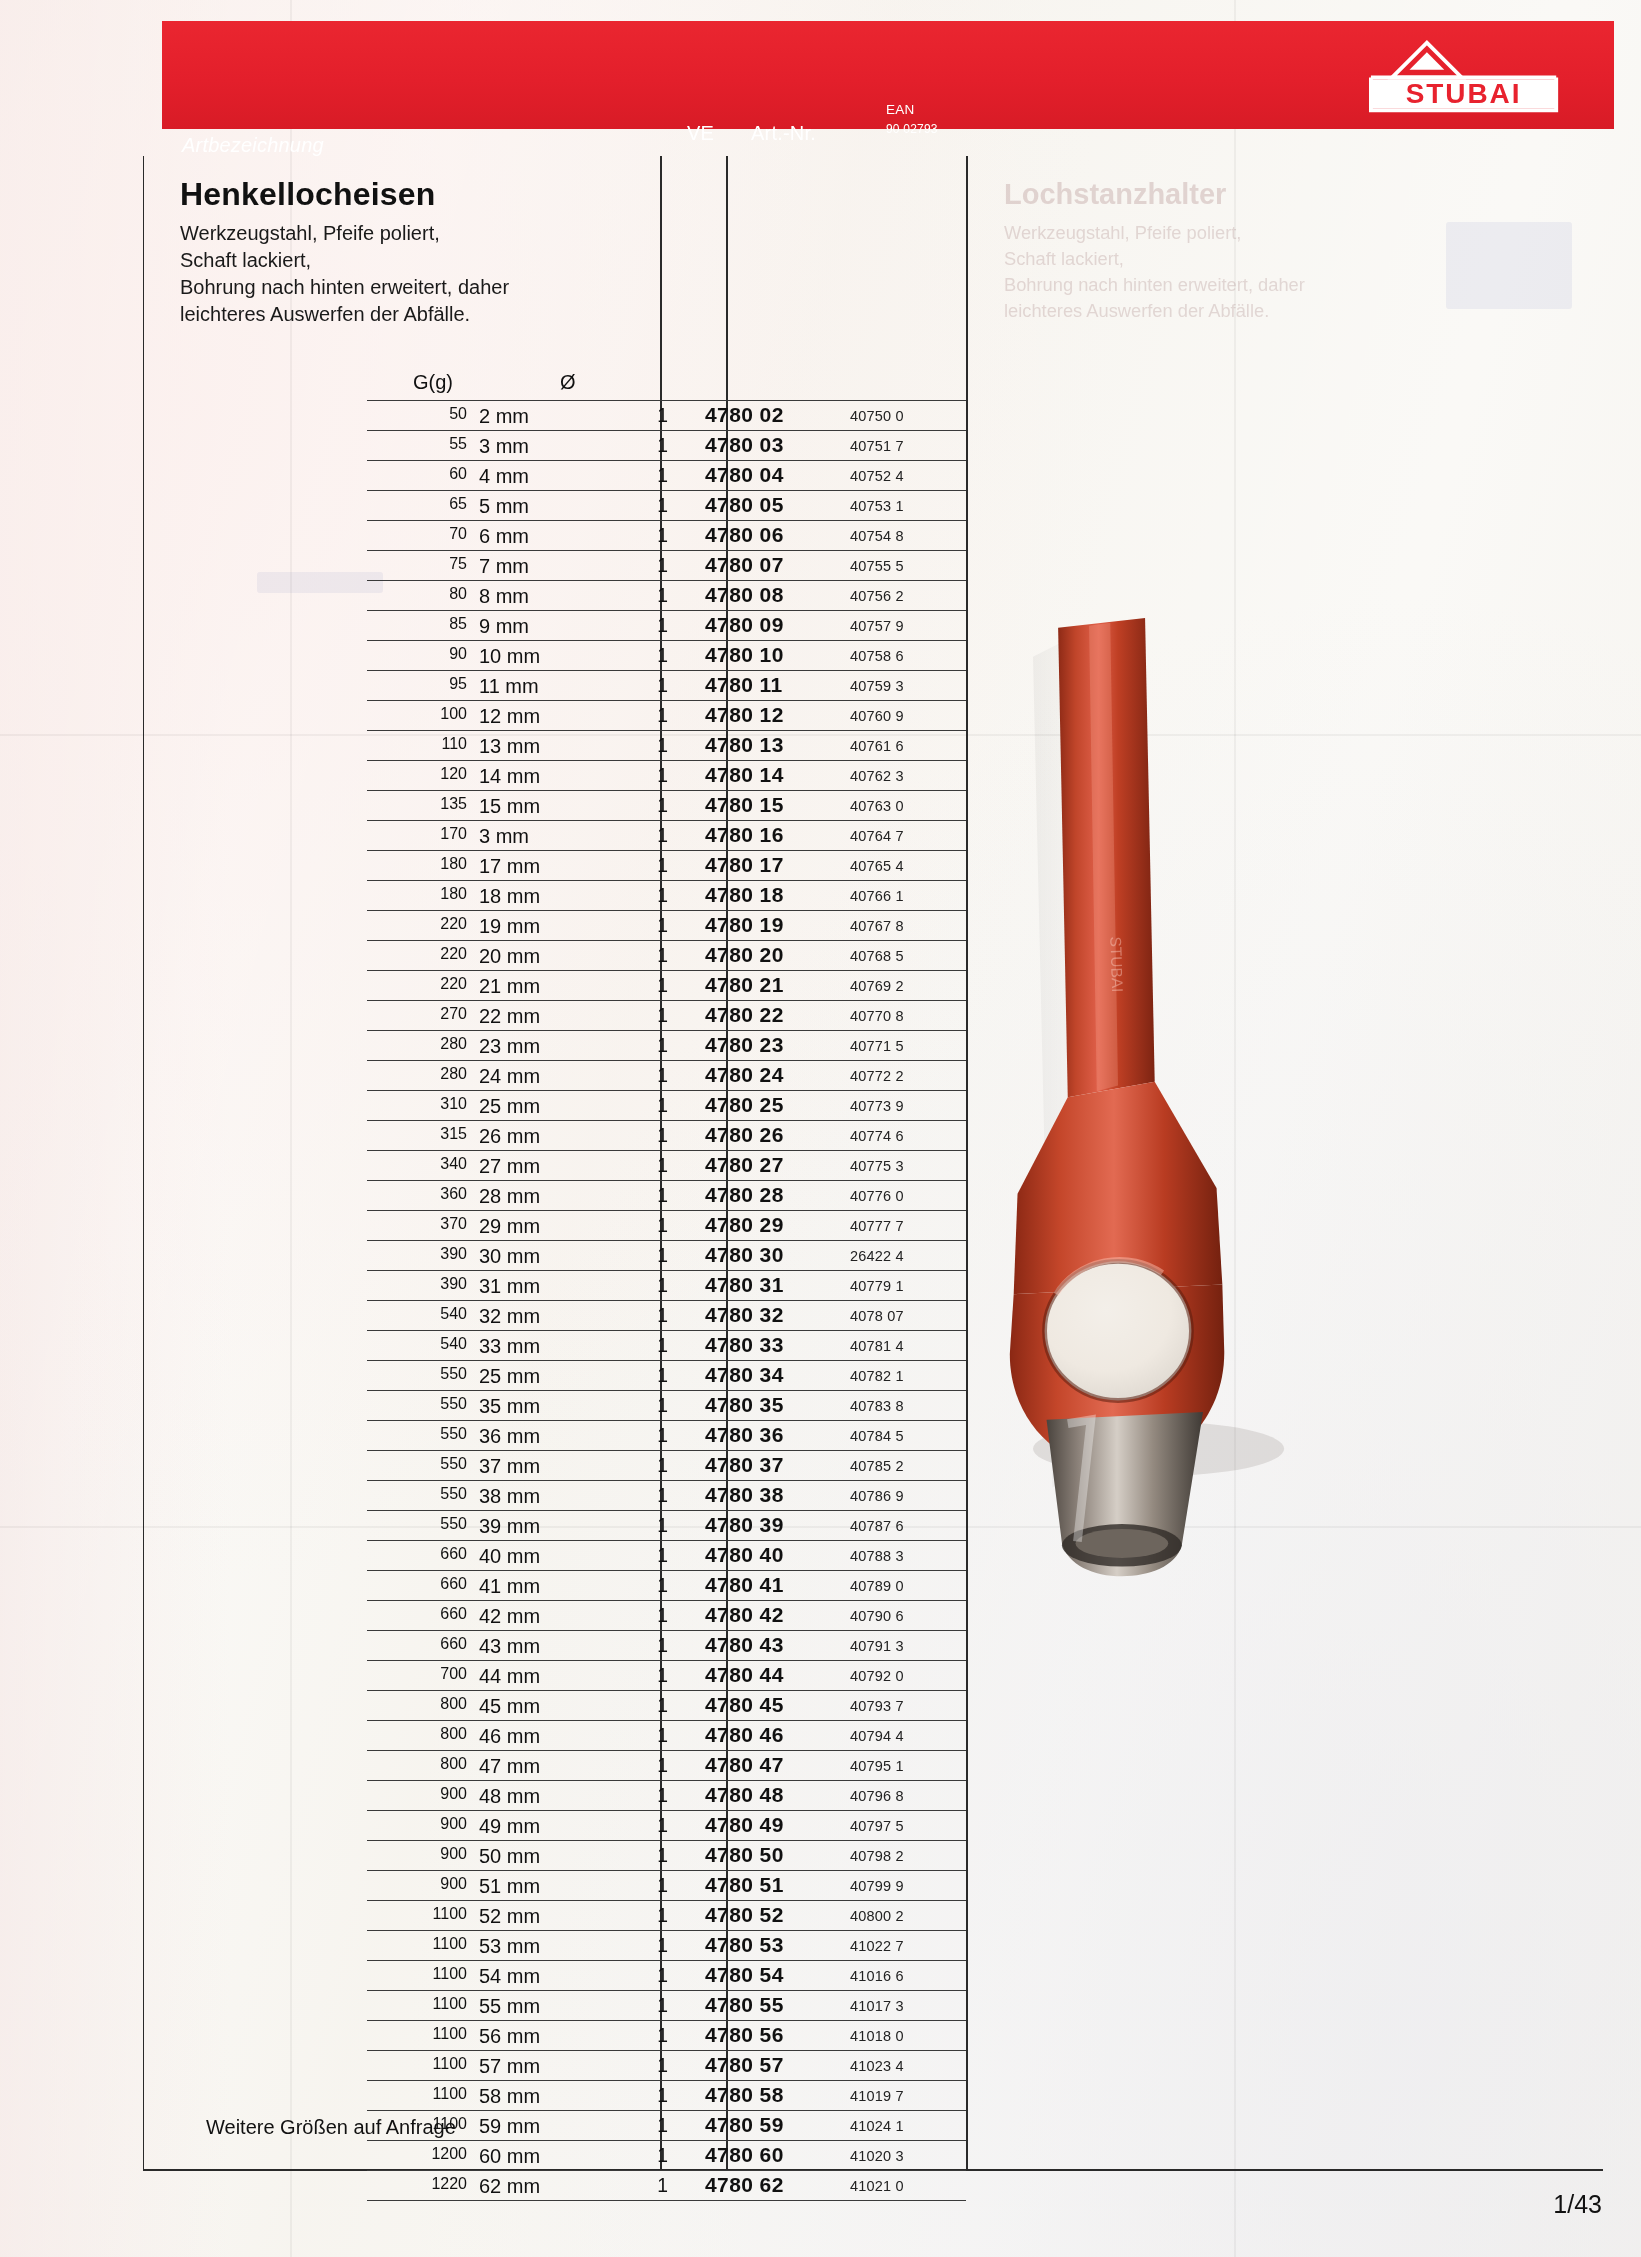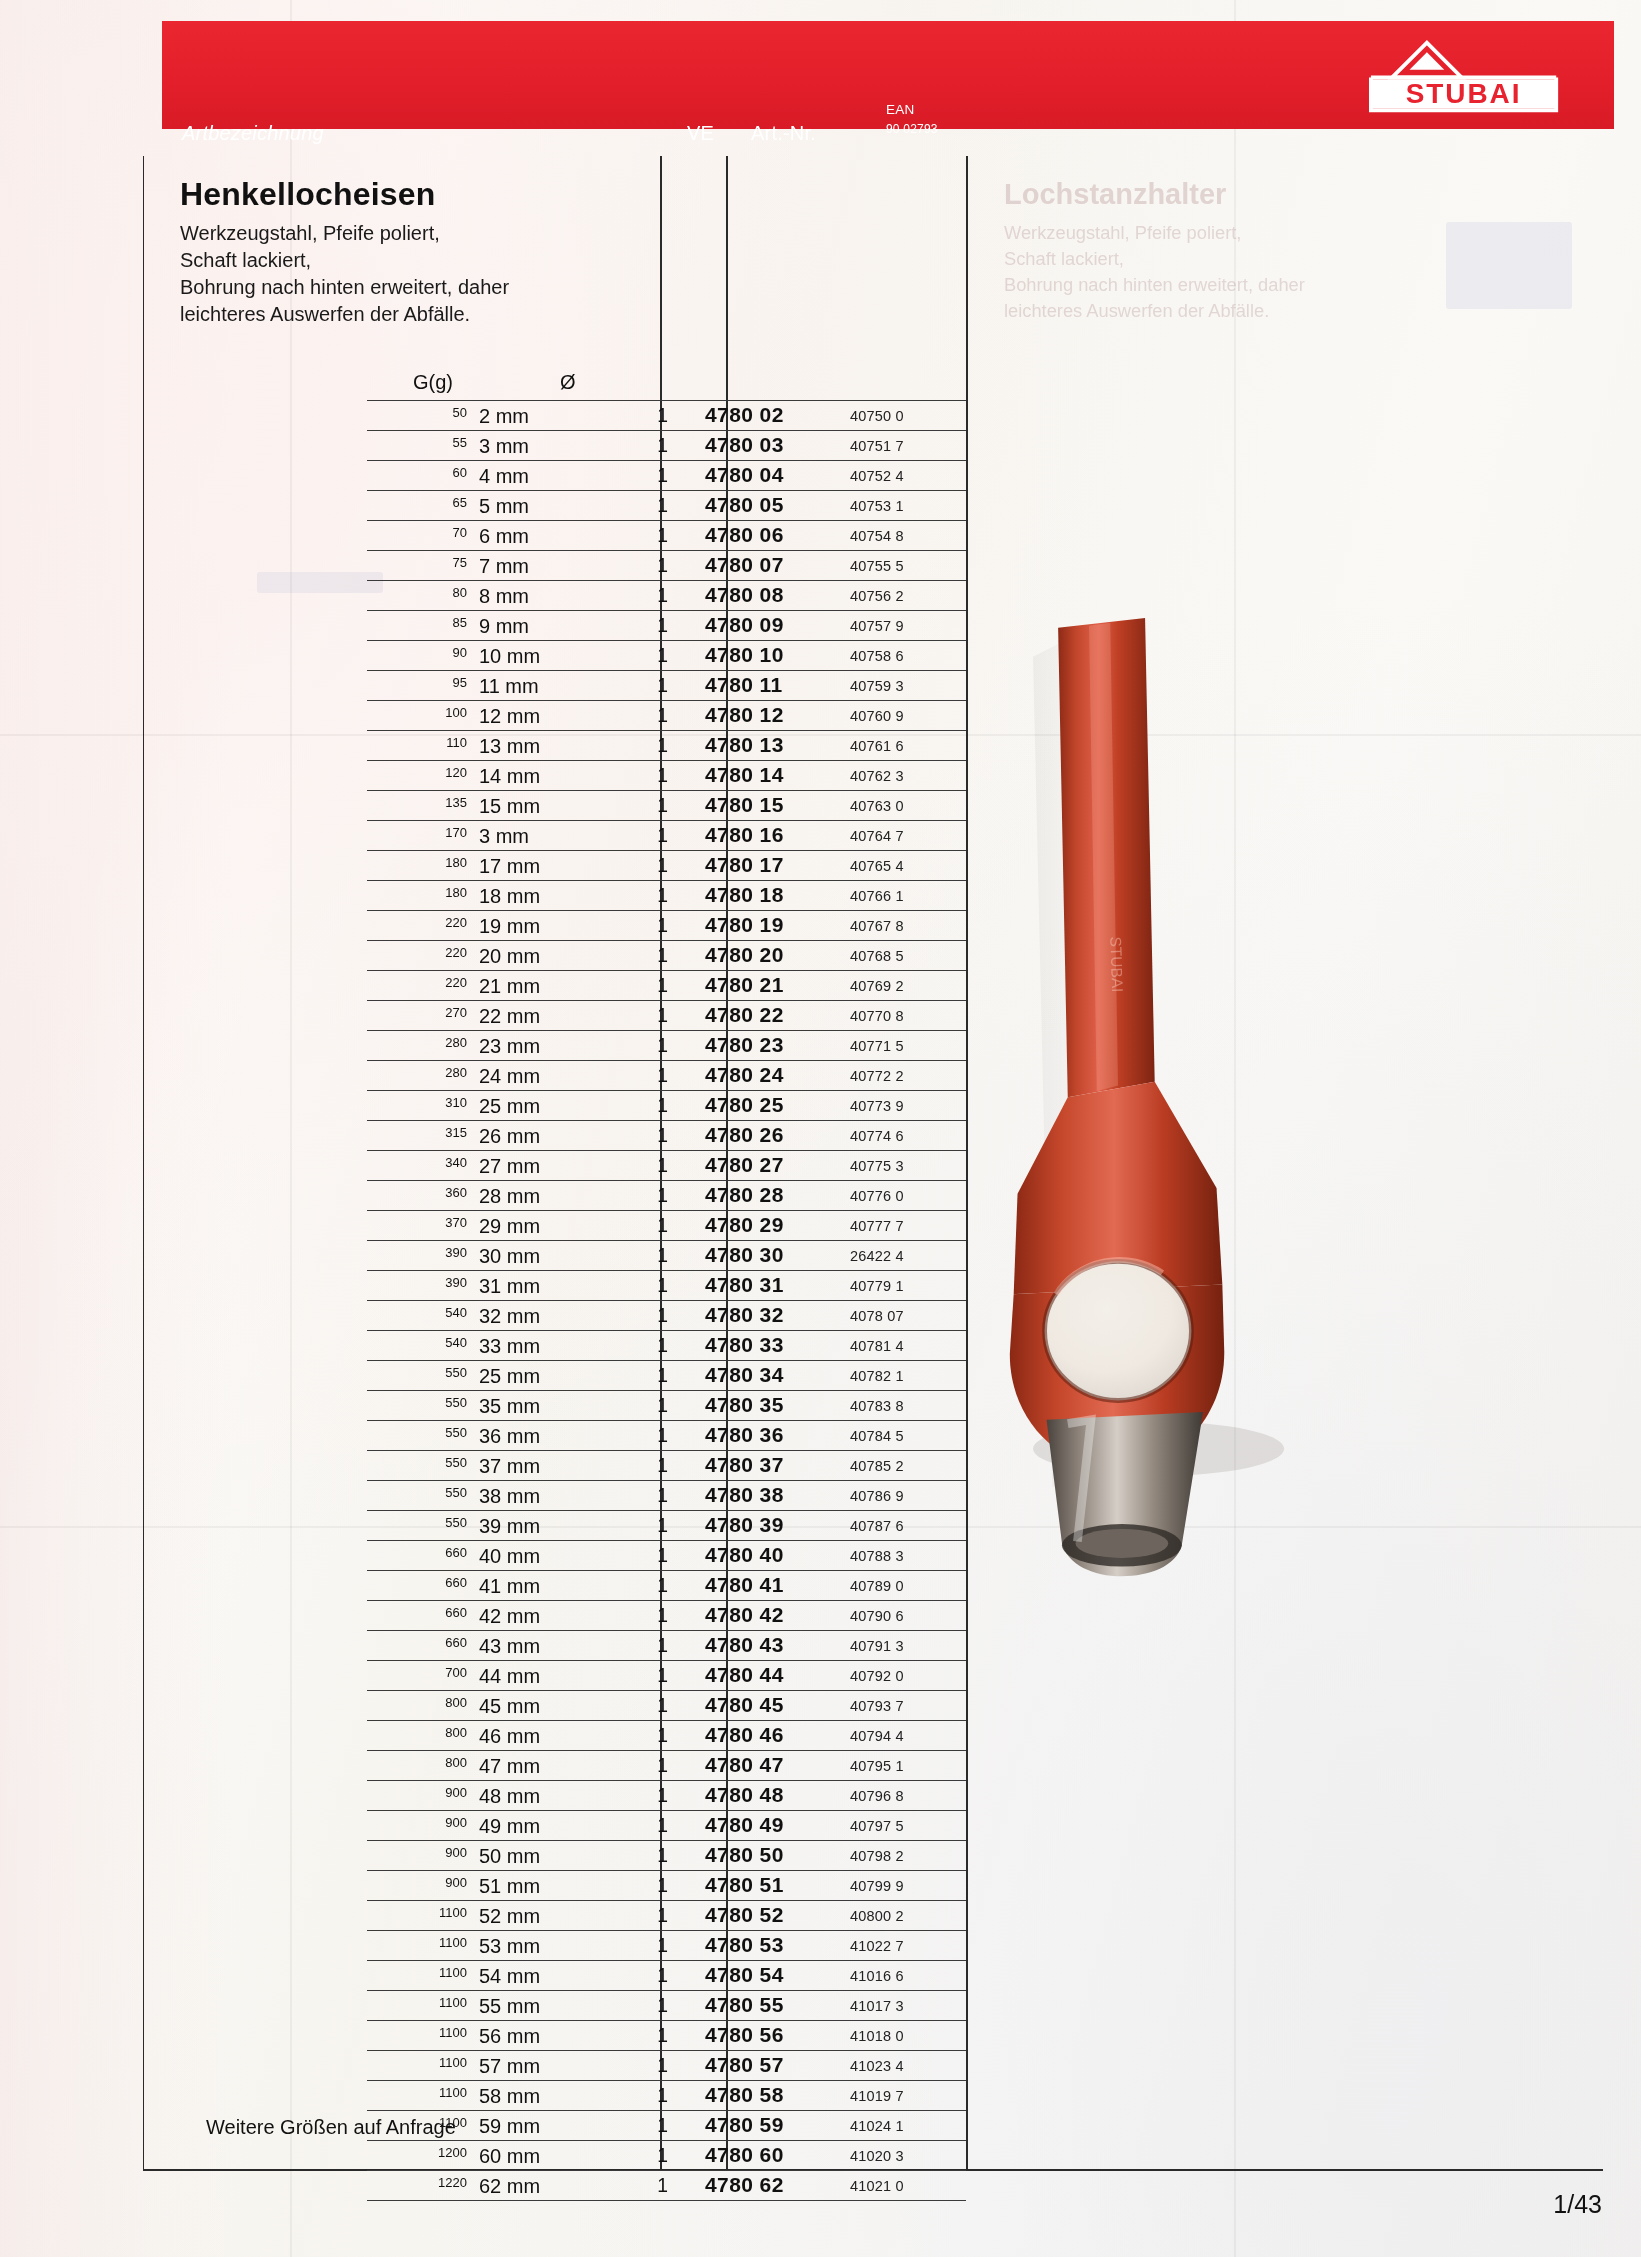--- a/index.html
+++ b/index.html
@@ -51,21 +51,21 @@
     background: #e8222e;
     background-image: linear-gradient(180deg, #ea2630 0%, #e31f2b 55%, #d81b26 100%);
   }
   .header-label {
     position: absolute;
     color: #ffffff;
     font-size: 20px;
     letter-spacing: 0.2px;
     white-space: nowrap;
   }
-  .hl-artbez { left: 182px; top: 122px; font-style: italic; }
+  .hl-artbez { left: 182px; top: 134px; font-style: italic; }
   .hl-ve     { left: 687px; top: 122px; }
   .hl-artnr  { left: 751px; top: 122px; }
   .hl-ean    { left: 886px; top: 102px; font-size: 13.5px; }
   .hl-eannum { left: 886px; top: 122px; font-size: 12px; }
 
   
   .logo {
     position: absolute;
     right: 73px;
     top: 35px;
@@ -147,21 +147,21 @@
     height: 29px;
     border-top: 1px solid #3a3a3a;
   }
   .row:last-child { border-bottom: 1px solid #3a3a3a; }
   .row .g {
     position: absolute;
     left: 0;
     width: 100px;
     text-align: right;
     top: 3.9px;
-    font-size: 13px;
+    font-size: 16px;
     color: #111;
   }
   .row .d {
     position: absolute;
     left: 112px;
     width: 100px;
     text-align: left;
     top: 3.9px;
     font-size: 20px;
     color: #111;

